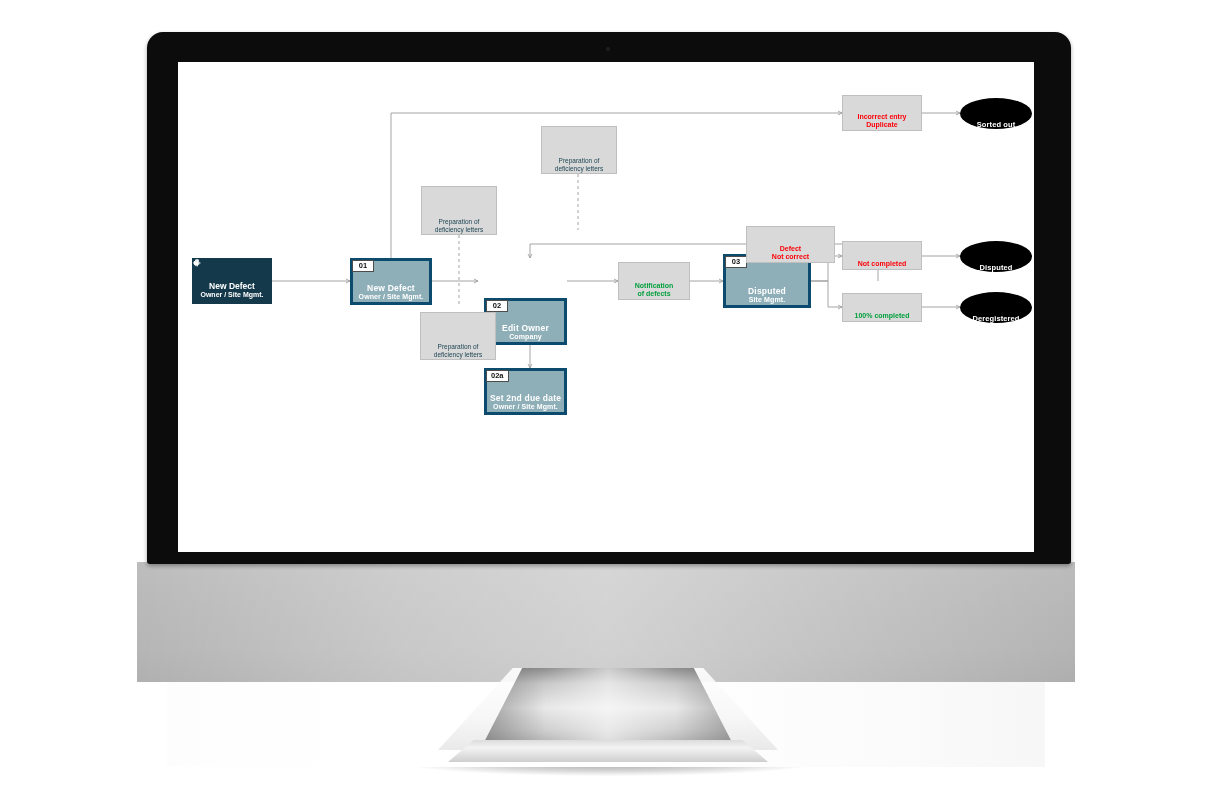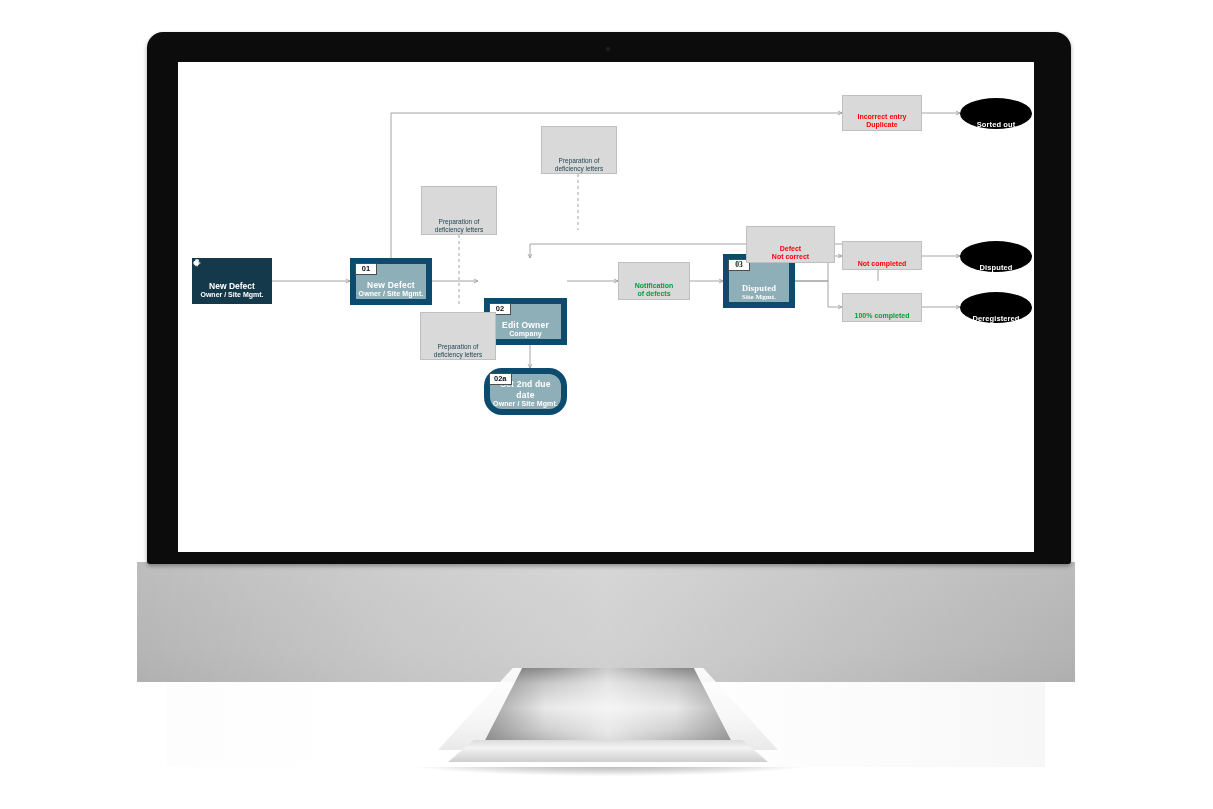--- a/index.html
+++ b/index.html
@@ -126,21 +126,21 @@
     align-items: center;
     justify-content: flex-end;
     text-align: center;
     line-height: 1.25;
   }
 
   
   .proc {
     background: #8fafb8;
     color: #ffffff;
-    border: 6px solid #0c4a6e;
+    border: 3px solid #0c4a6e;
   }
   .proc .t1 { font-size: 8.5px; font-weight: bold; letter-spacing: .2px; }
   .proc .t2 { font-size: 7px; font-weight: bold; letter-spacing: .1px; }
 
   .proc-dark {
     background: #14394a;
     color: #ffffff;
     border: 1px solid #14394a;
   }
   .proc-dark .t1 { font-size: 8.5px; font-weight: bold; }
@@ -274,27 +274,27 @@
         <div class="t1">New Defect</div>
         <div class="t2">Owner / Site Mgmt.</div>
       </div>
 
       <div class="node proc" style="left:306px; top:196px; width:83px; height:47px;margin-top:40px;">
         <span class="badge">02</span>
         <div class="t1">Edit Owner</div>
         <div class="t2">Company</div>
       </div>
 
-      <div class="node proc" style="left:306px; top:306px; width:83px; height:47px;border-radius:18px;">
+      <div class="node proc" style="left:306px; top:306px; width:83px; height:47px;">
         <span class="badge">02a</span>
         <div class="t1">Set 2nd due date</div>
         <div class="t2">Owner / Site Mgmt.</div>
       </div>
 
-      <div class="node proc" style="left:545px; top:192px; width:72px; height:54px;font-family:Liberation Serif, serif;">
+      <div class="node proc" style="left:545px; top:192px; width:88px; height:54px;">
         <span class="badge">03</span>
         <div class="t1">Disputed</div>
         <div class="t2">Site Mgmt.</div>
       </div>
 
       <div class="node grey" style="left:243px; top:124px; width:76px; height:49px;">
         <div class="t1">Preparation of</div>
         <div class="t1">deficiency letters</div>
       </div>
 

